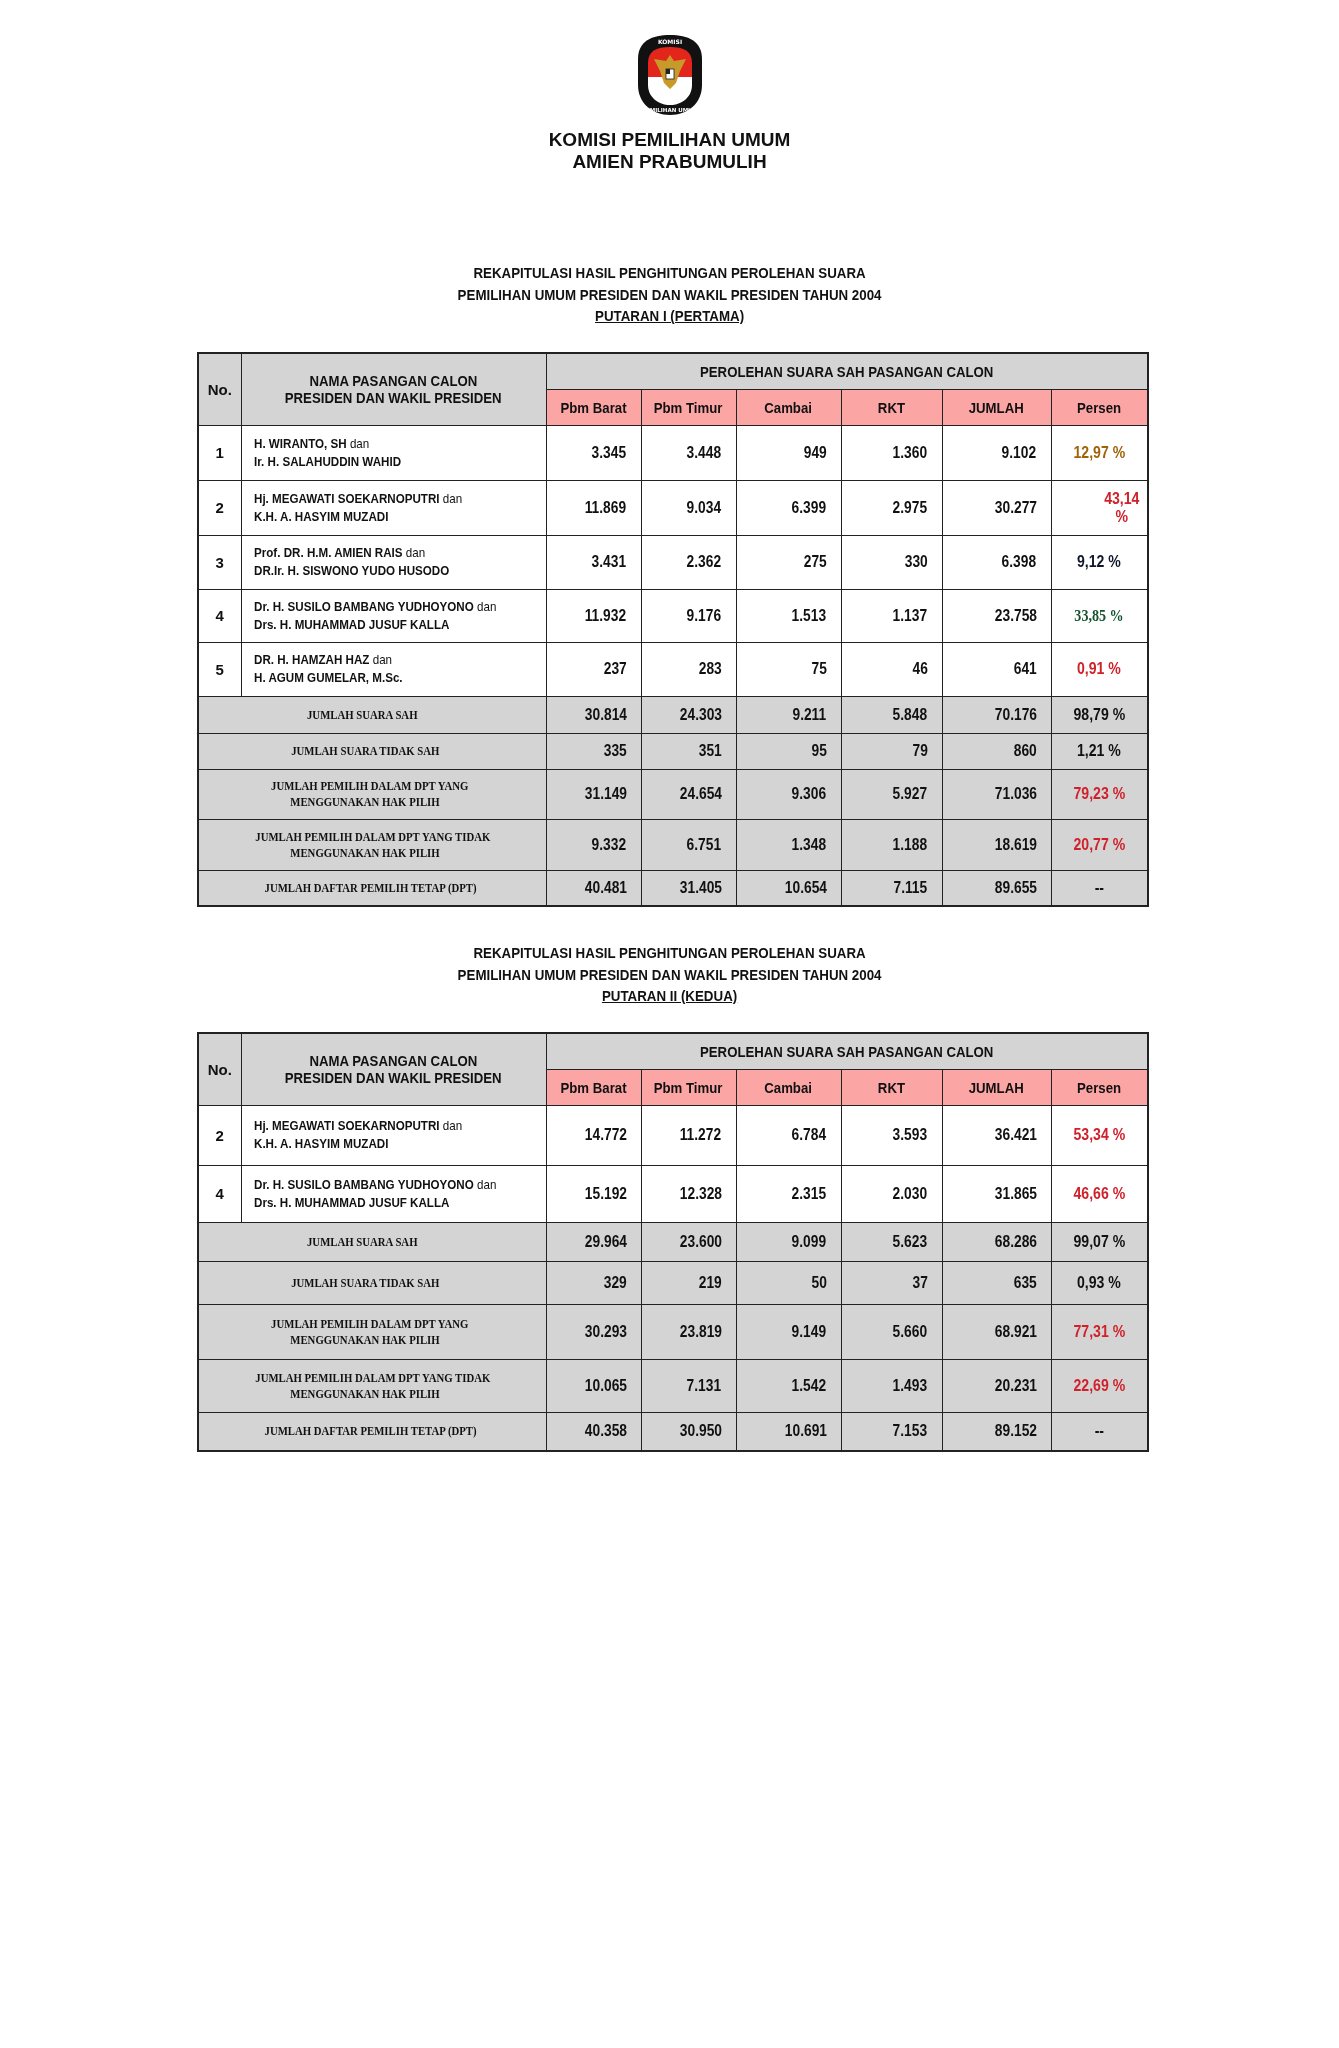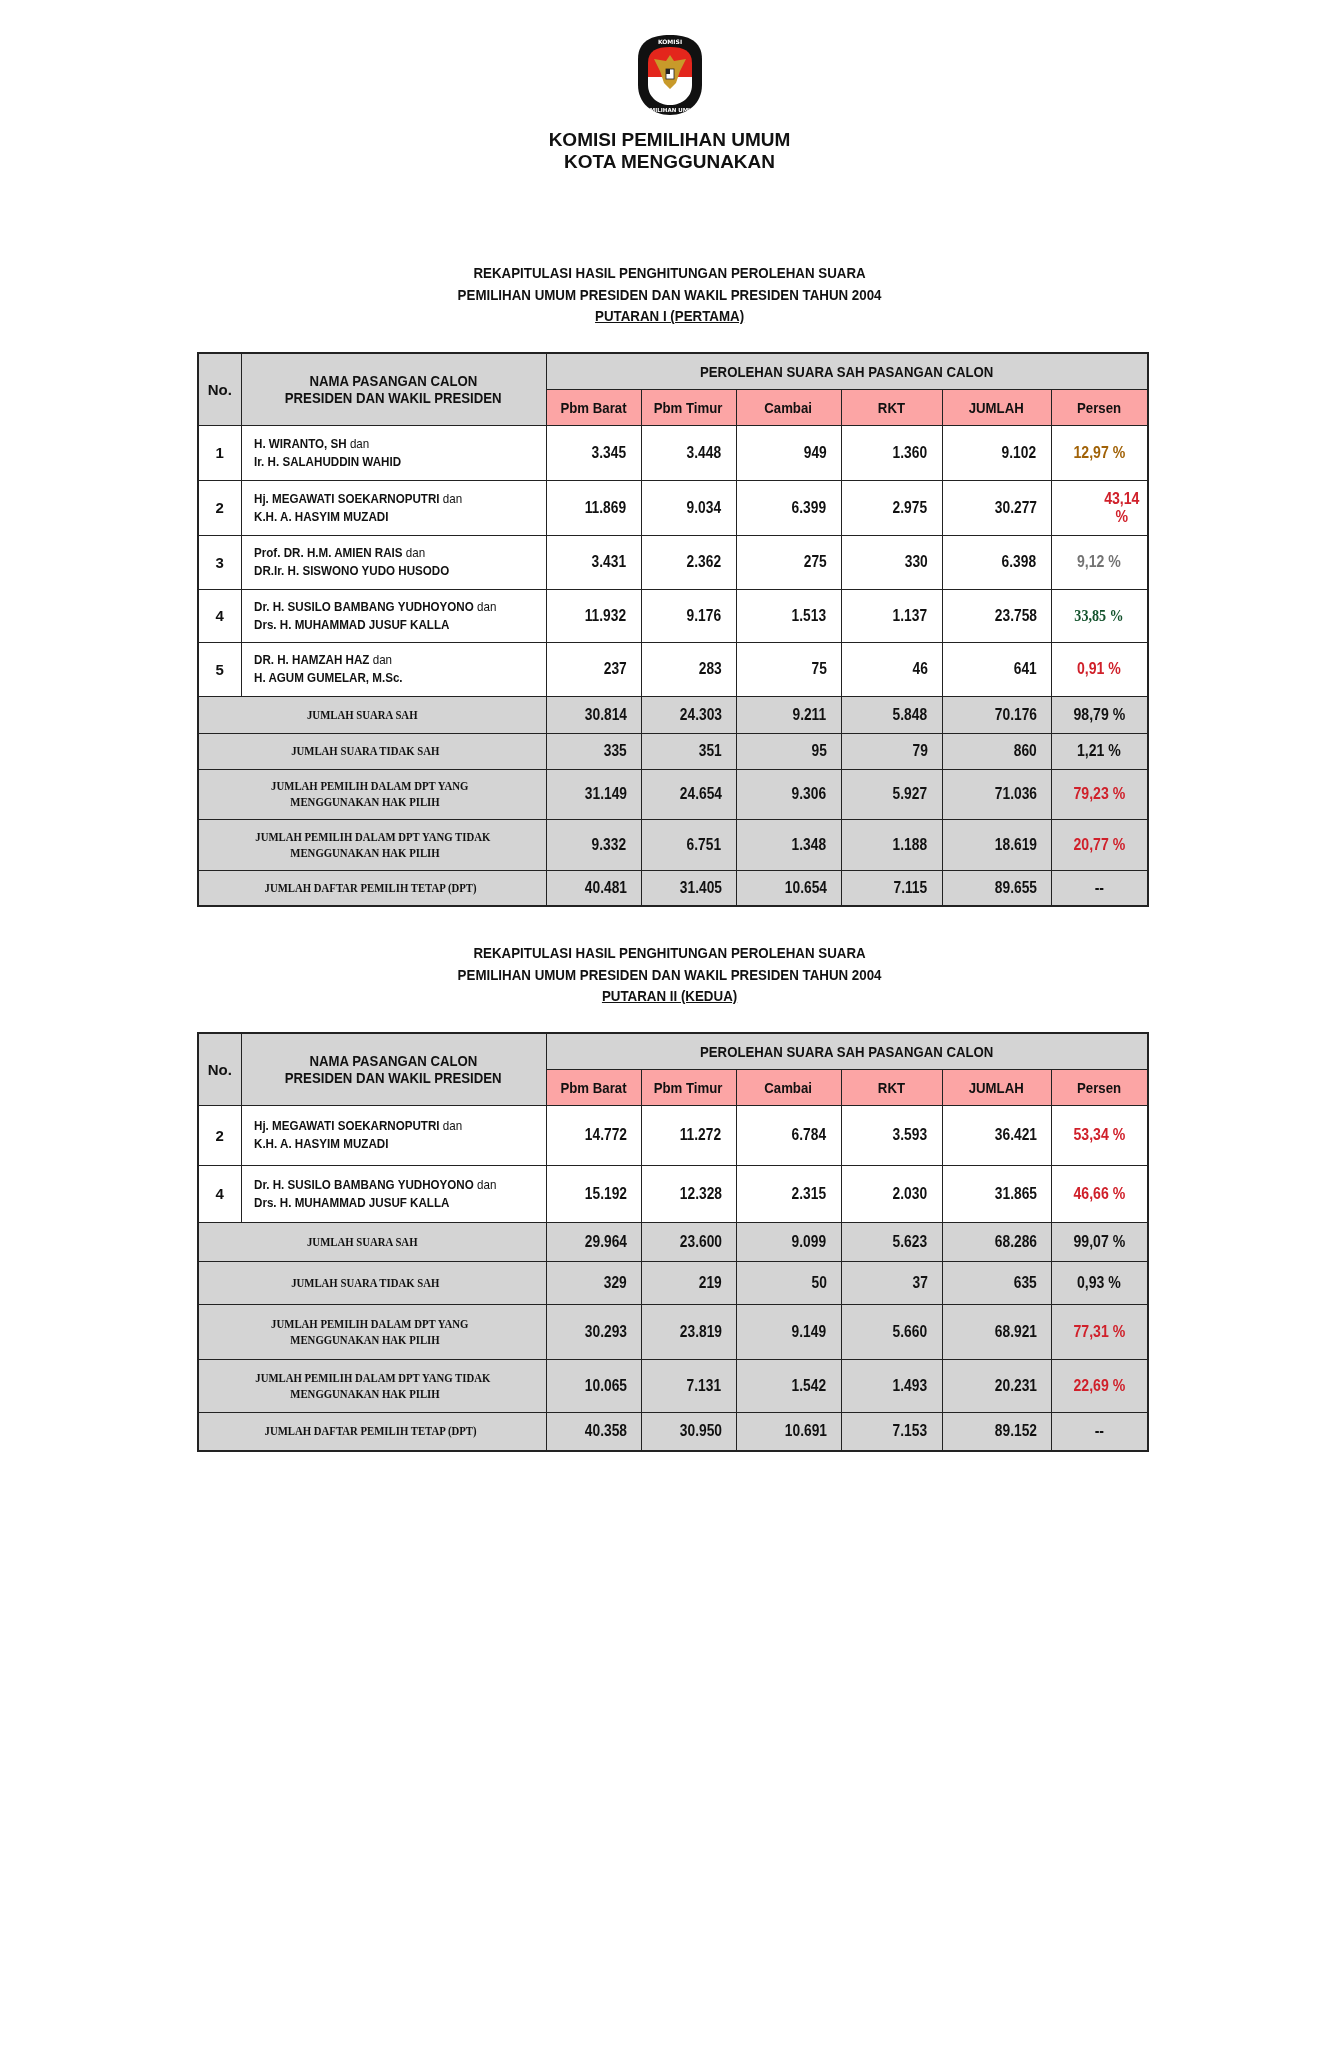--- a/index.html
+++ b/index.html
@@ -38,21 +38,21 @@
   <path d="M12 44 L56 44 L56 52 C56 64 46 72 34 72 C22 72 12 64 12 52 Z" fill="#ffffff"></path>
   <path d="M34 22 L38 28 L50 26 L44 38 L40 50 L34 56 L28 50 L24 38 L18 26 L30 28 Z" fill="#c89a2a"></path>
   <rect x="30" y="36" width="8" height="10" fill="#ffffff" stroke="#222" stroke-width="0.8"></rect>
   <rect x="30" y="36" width="4" height="5" fill="#222"></rect>
   <text x="34" y="11" font-size="6" fill="#fff" text-anchor="middle" font-family="DejaVu Sans, sans-serif" font-weight="bold">KOMISI</text>
   <text x="34" y="79" font-size="5.5" fill="#fff" text-anchor="middle" font-family="DejaVu Sans, sans-serif" font-weight="bold">PEMILIHAN UMUM</text>
 </svg>
 
 <div class="org">
   <div>KOMISI PEMILIHAN UMUM</div>
-  <div>KOTA MENGGUNAKAN</div>
+  <div>AMIEN PRABUMULIH</div>
 </div>
 
 <div class="heading" style="top:262px;">
   <div>REKAPITULASI HASIL PENGHITUNGAN PEROLEHAN SUARA</div>
   <div>PEMILIHAN UMUM PRESIDEN DAN WAKIL PRESIDEN TAHUN 2004</div>
   <div><span class="u">PUTARAN I (PERTAMA)</span></div>
 </div>
 
 <table class="rekap" id="t1" style="top:352px; width:950px;">
   <colgroup>
@@ -100,21 +100,21 @@
         <td class="pct red" style="color: rgb(208, 32, 42); padding-left: 44px;"><span class="cond">43,14 %</span></td>
       </tr>
       <tr style="height:54px">
         <td class="no">3</td>
         <td class="name"><div class="condL"><span>Prof. DR. H.M. AMIEN RAIS</span><span class="dan"> dan</span></div><br><div class="condL">DR.Ir. H. SISWONO YUDO HUSODO</div></td>
         <td class="num"><span class="condR">3.431</span></td>
         <td class="num"><span class="condR">2.362</span></td>
         <td class="num"><span class="condR">275</span></td>
         <td class="num"><span class="condR">330</span></td>
         <td class="num"><span class="condR">6.398</span></td>
-        <td class="pct red" style="color: #737373;"><span class="cond">9,12 %</span></td>
+        <td class="pct red" style="color: #0f172a;"><span class="cond">9,12 %</span></td>
       </tr>
       <tr style="height:53px">
         <td class="no">4</td>
         <td class="name"><div class="condL"><span>Dr. H. SUSILO BAMBANG YUDHOYONO</span><span class="dan"> dan</span></div><br><div class="condL">Drs. H. MUHAMMAD JUSUF KALLA</div></td>
         <td class="num"><span class="condR">11.932</span></td>
         <td class="num"><span class="condR">9.176</span></td>
         <td class="num"><span class="condR">1.513</span></td>
         <td class="num"><span class="condR">1.137</span></td>
         <td class="num"><span class="condR">23.758</span></td>
         <td class="pct red" style="color: #14532d; font-family: Liberation Serif, serif;"><span class="cond">33,85 %</span></td>

